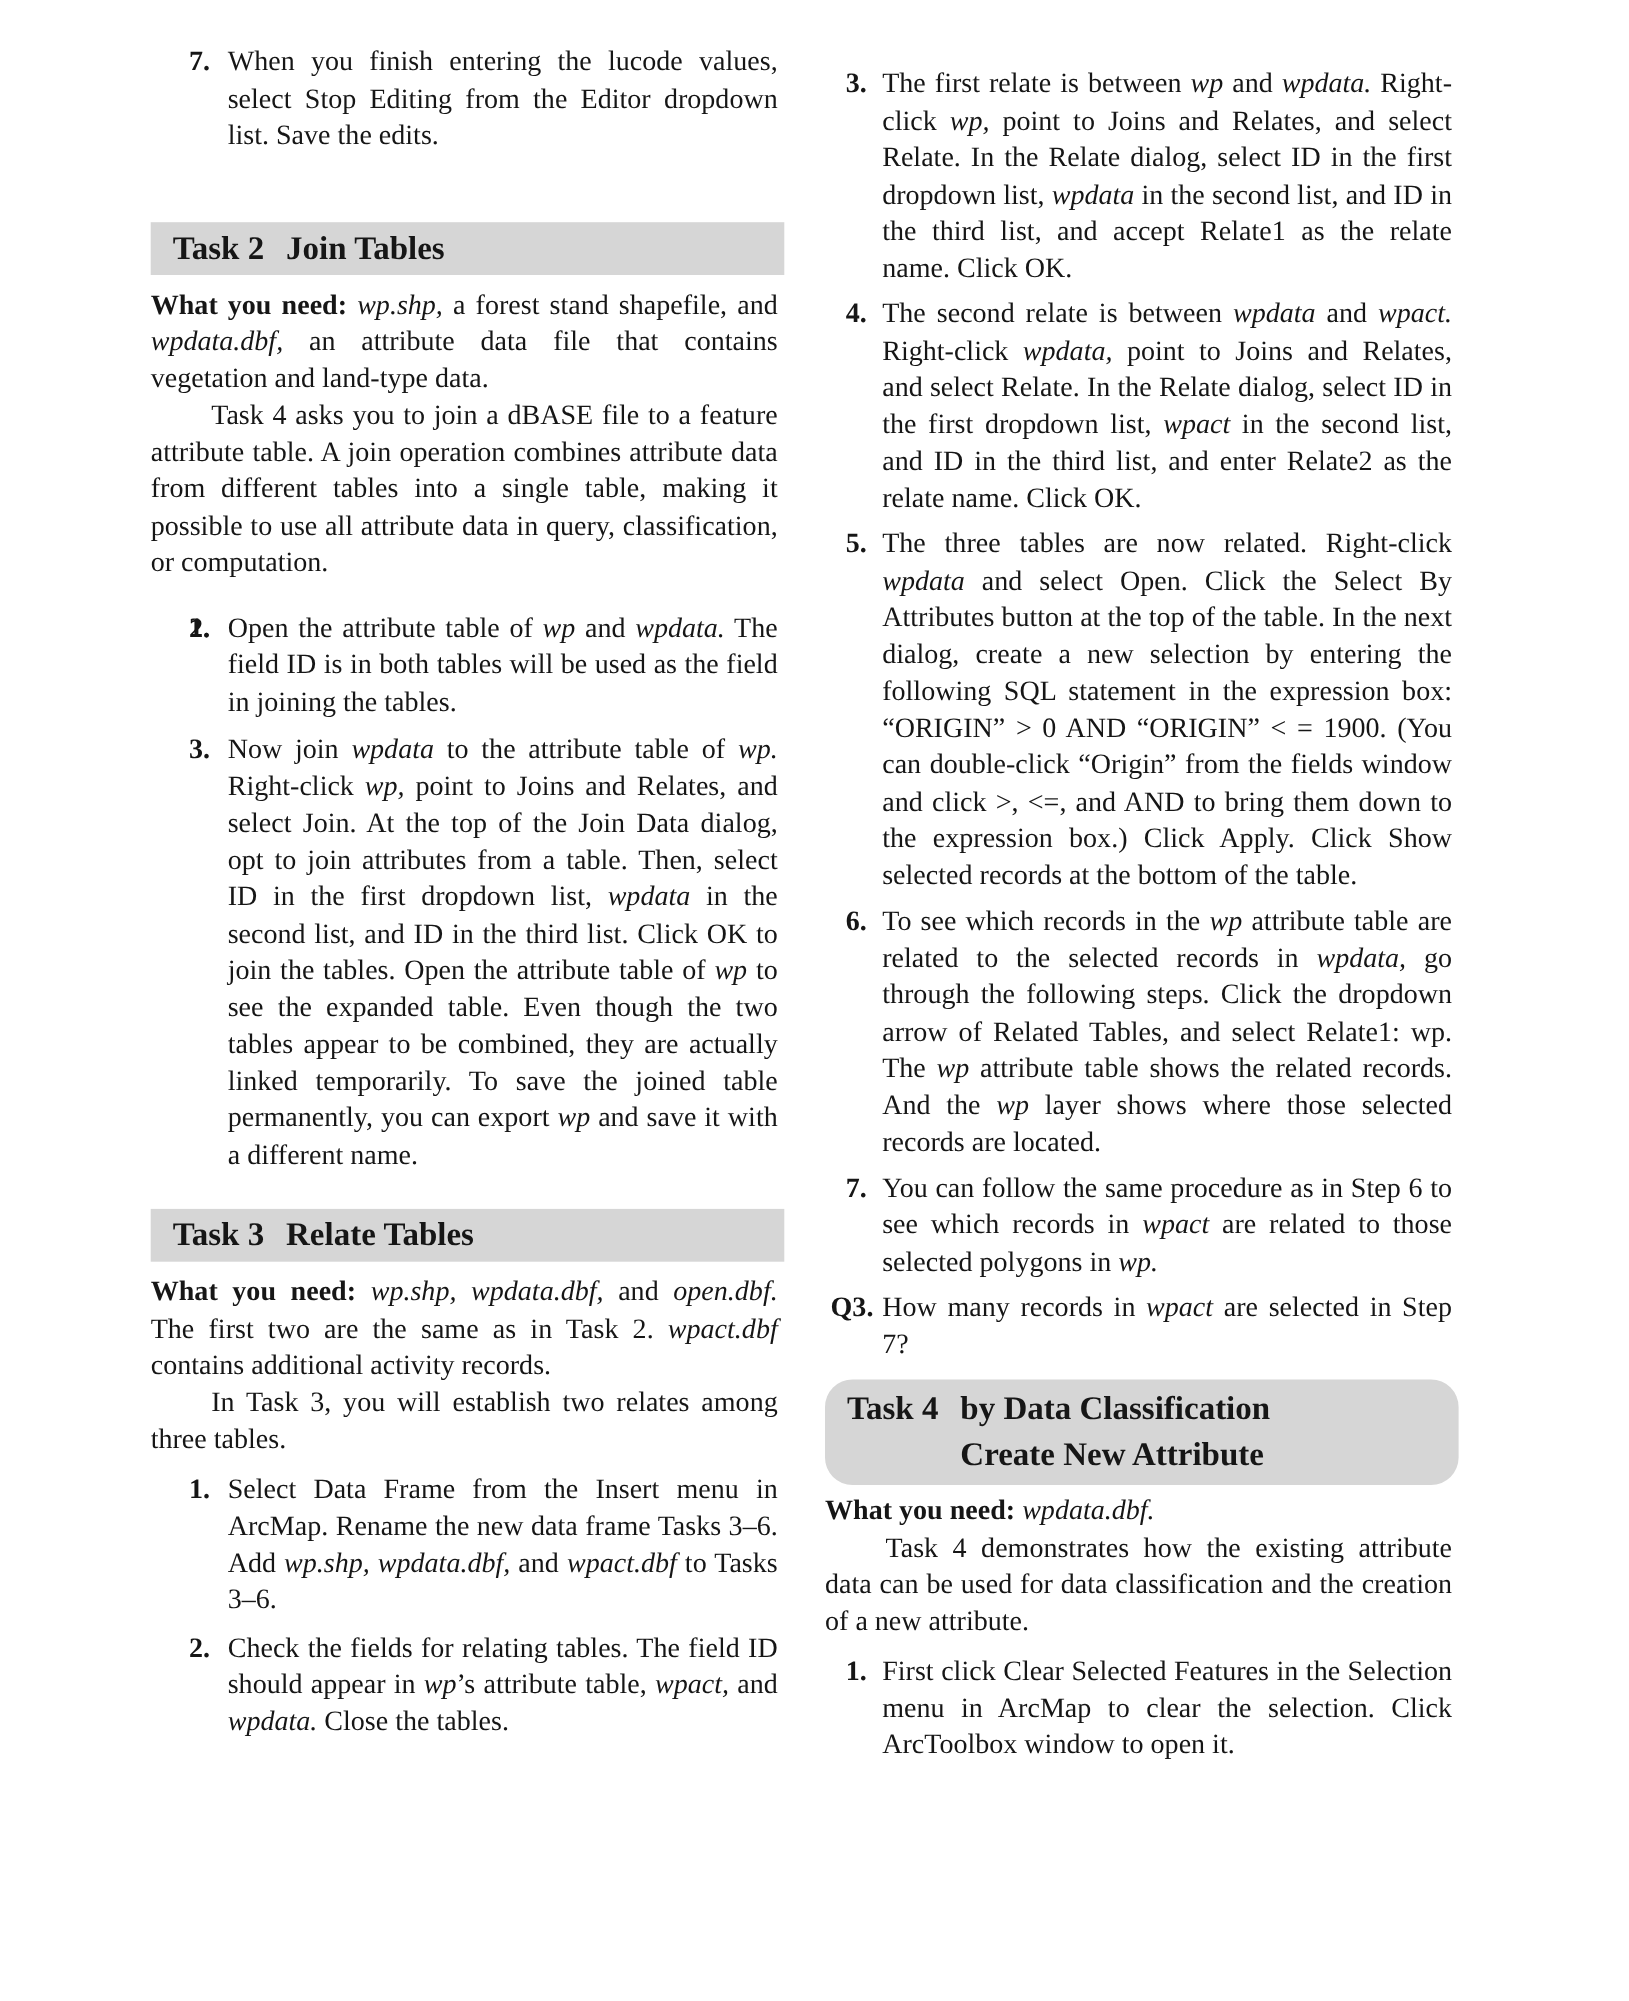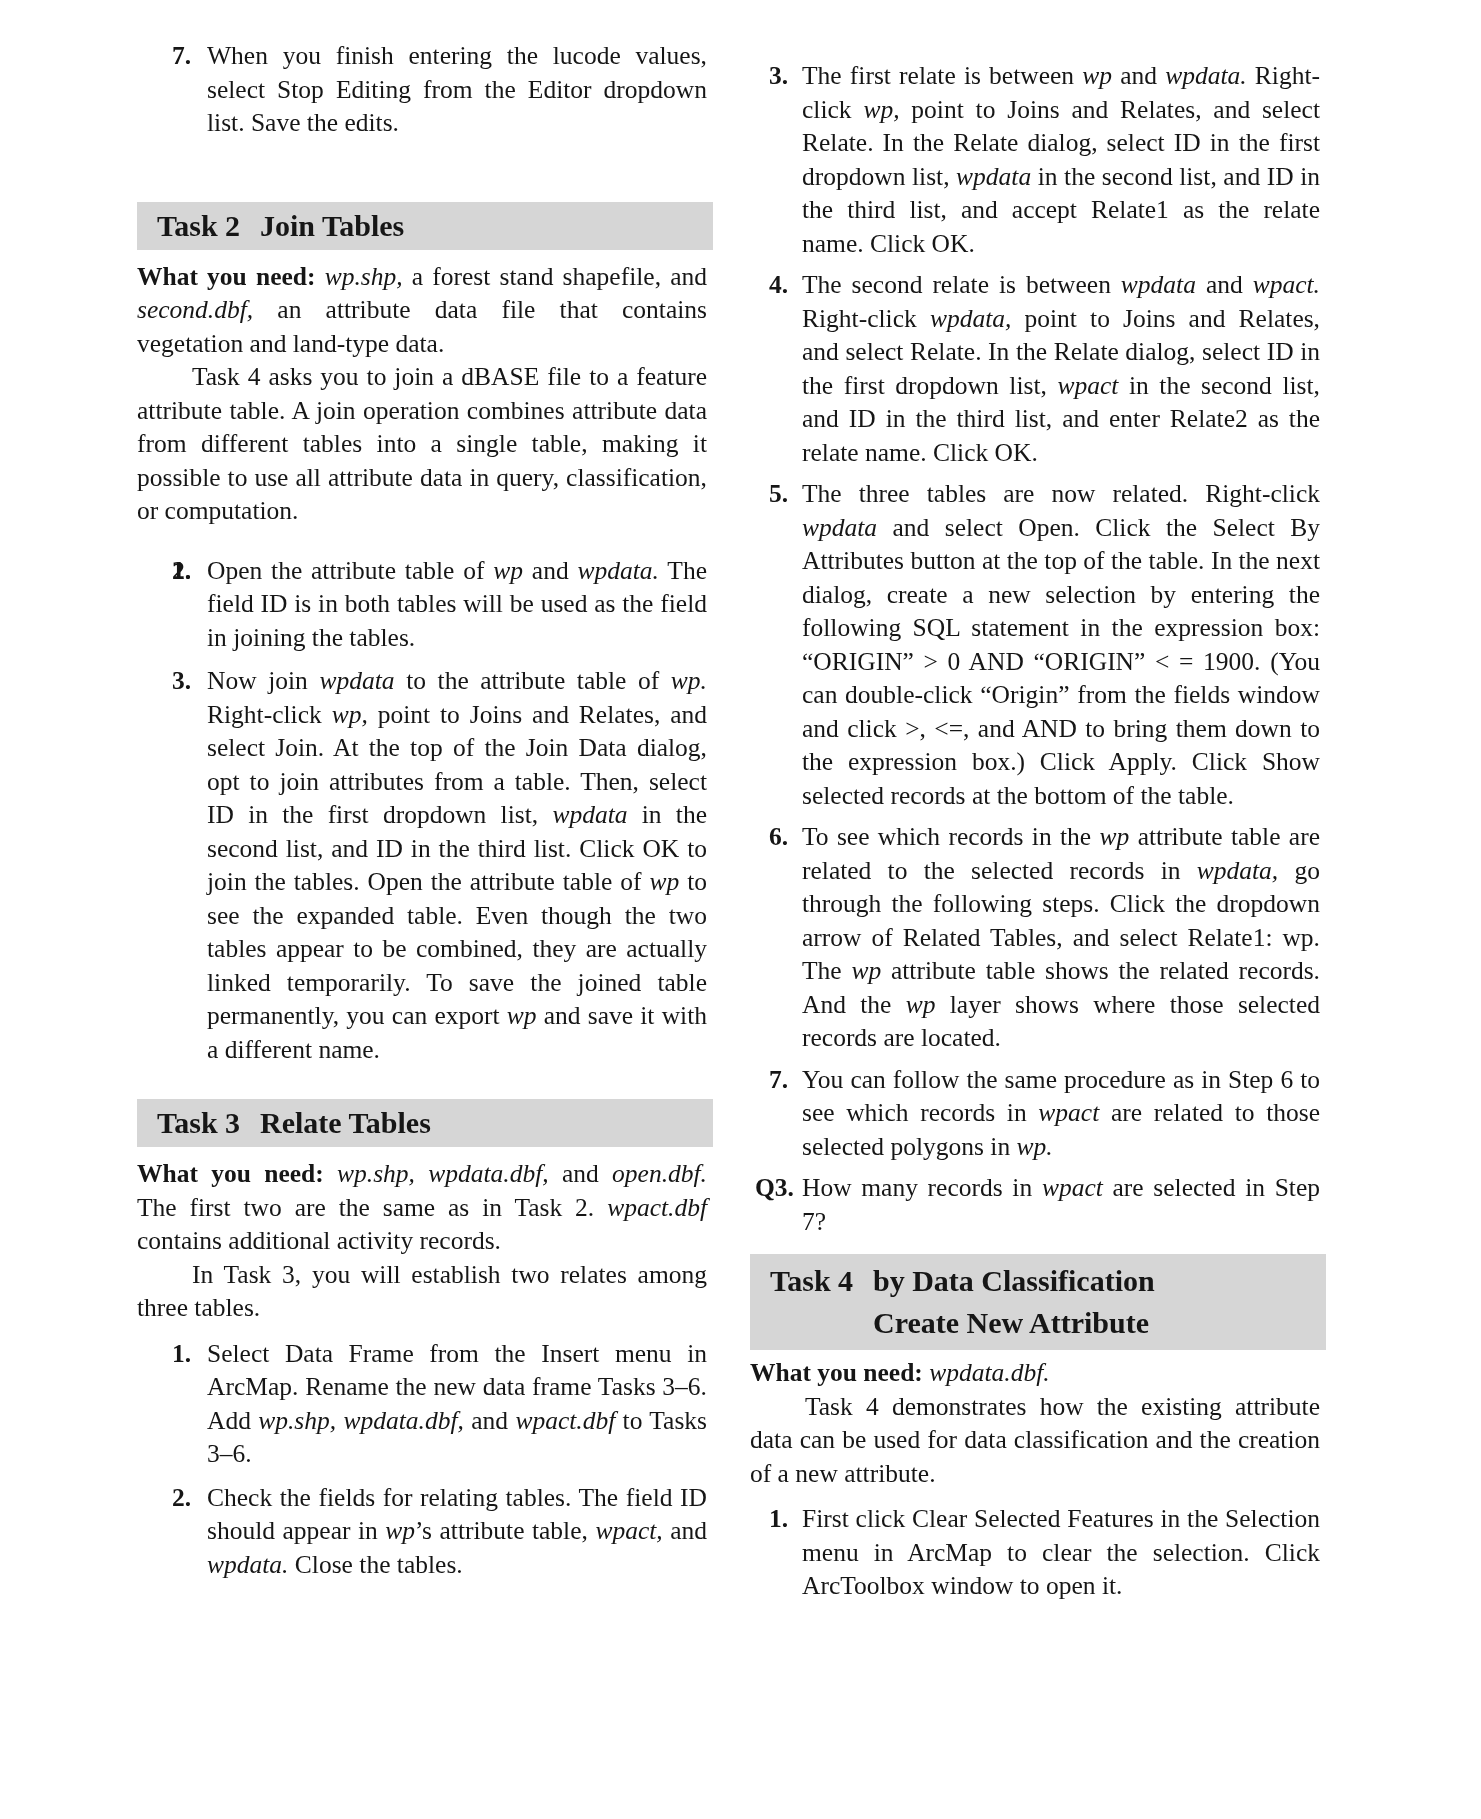--- a/index.html
+++ b/index.html
@@ -19,21 +19,21 @@
   .col-right .step{padding-left:52px;}
   .col-right .step .num{width:38px;}
   .col-right .q{padding-left:52px;}
   .col-right .q .num{width:44px;}
   .task-bar{
     background:var(--bar-bg,#d6d6d6);display:flex;align-items:flex-start;
     padding:6px 0 6px 20px;font-weight:bold;font-size:30px;line-height:36px;
     text-align:left;width:556px;
   }
   .task-num{width:103px;flex:none;}
-  .task-bar-2line{line-height:42px;}
+  .task-bar-2line{line-height:42px;border-radius:25px;}
   .task-title-lines{display:flex;flex-direction:column;}
   .intro{text-indent:55px;}
   
   .mt-carry{margin-top:39px;}
   .mt-bar2{margin-top:62px;}
   .mt-wyn{margin-top:10px;}
   .mt-s1{margin-top:26px;}
   .mt-s{margin-top:10px;}
   .mt-bar3{margin-top:33px;}
   .mt-s1b{margin-top:12px;}
@@ -56,21 +56,21 @@
       <div class="step mt-carry">
         <span class="num">7.</span>
         <p class="text">When you finish entering the lucode values, select Stop Editing from the Editor dropdown list. Save the edits.</p>
       </div>
 
       <div class="task-bar mt-bar2">
         <span class="task-num">Task 2</span>
         <span>Join Tables</span>
       </div>
 
-      <p class="mt-wyn"><b>What you need:</b> <i>wp.shp,</i> a forest stand shapefile, and <i>second.dbf,</i> an attribute data file that contains vegetation and land-type data.</p>
+      <p class="mt-wyn"><b>What you need:</b> <i>wp.shp,</i> a forest stand shapefile, and <i>wpdata.dbf,</i> an attribute data file that contains vegetation and land-type data.</p>
       <p class="intro">Task 4 asks you to join a dBASE file to a feature attribute table. A join operation combines attribute data from different tables into a single table, making it possible to use all attribute data in query, classification, or computation.</p>
 
       <div class="step mt-s1">
         <span class="num">1.</span>
       </div>
       <div class="step mt-s">
         <span class="num">2.</span>
         <p class="text">Open the attribute table of <i>wp</i> and <i>wpdata.</i> The field ID is in both tables will be used as the field in joining the tables.</p>
       </div>
       <div class="step mt-s">

